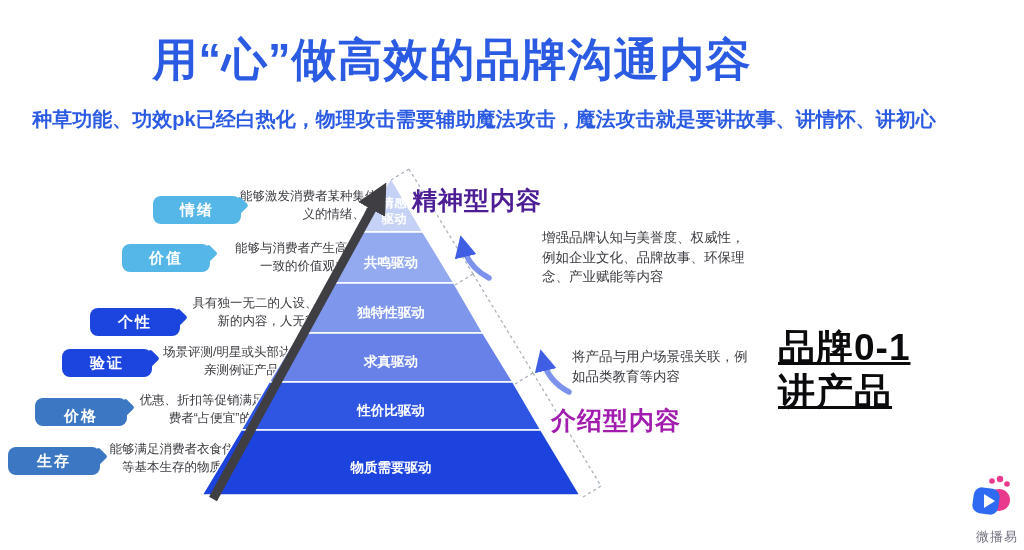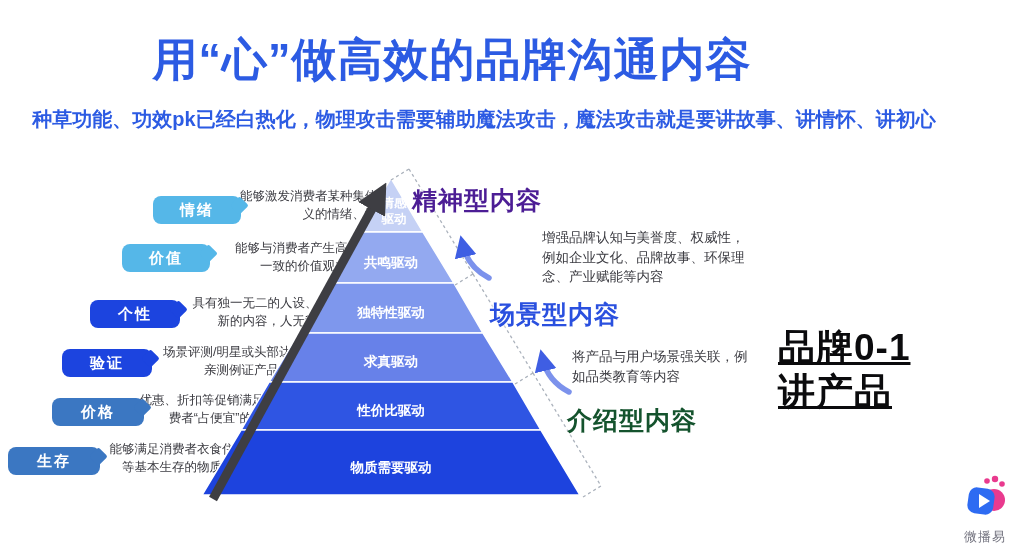--- a/index.html
+++ b/index.html
@@ -26,21 +26,21 @@
           text-shadow:0 0 4px #fff,0 0 6px #fff;}
   .gdesc{position:absolute;font-size:13.5px;line-height:1.45;color:#3A3A40;font-weight:500;}
 
   
   .anno{position:absolute;left:778px;font-size:37px;font-weight:900;color:#0B0B0D;
         line-height:1.18;letter-spacing:1px;}
 
   svg.overlay{position:absolute;left:0;top:0;}
   svg text{font-family:"Liberation Sans","DejaVu Sans",sans-serif;}
 
-  .logo{position:absolute;left:952px;top:474px;width:66px;text-align:center;}
+  .logo{position:absolute;left:952px;top:474px;width:66px;text-align:right;}
   .logo .lbl{font-size:13px;color:#73737F;letter-spacing:1px;margin-top:0px;}
 </style>
 </head>
 <body>
 
 <div class="canvas">
 
   <div class="title">用“心”做高效的品牌沟通内容</div>
   <div class="subtitle">种草功能、功效pk已经白热化，物理攻击需要辅助魔法攻击，魔法攻击就是要讲故事、讲情怀、讲初心</div>
 
@@ -52,29 +52,29 @@
   <div class="ldesc" style="left:105px;top:441px;width:142px;">能够满足消费者衣食住行等基本生存的物质需求</div>
 
   <div class="bubble" style="left: 122px; top: 244px; width: 88px; background-color: rgb(85, 183, 232);">
     <span class="tail" style="background-color: rgb(85, 183, 232);"></span>
     <span>价值</span>
   </div>
   <div class="bubble" style="left: 153px; top: 196px; width: 88px; background-color: rgb(85, 183, 232);">
     <span class="tail" style="background-color: rgb(85, 183, 232);"></span>
     <span>情绪</span>
   </div>
-  <div class="bubble" style="left: 90px; top: 300px; width: 90px; background-color: rgb(28, 68, 223);">
+  <div class="bubble" style="left: 90px; top: 308px; width: 90px; background-color: rgb(28, 68, 223);">
     <span class="tail" style="background-color: rgb(28, 68, 223);"></span>
     <span>个性</span>
   </div>
   <div class="bubble" style="left: 62px; top: 349px; width: 90px; background-color: rgb(28, 68, 223);">
     <span class="tail" style="background-color: rgb(28, 68, 223);"></span>
     <span>验证</span>
   </div>
-  <div class="bubble" style="left: 52px; top: 398px; width: 92px; background-color: rgb(59, 119, 194);">
+  <div class="bubble" style="left: 35px; top: 398px; width: 92px; background-color: rgb(59, 119, 194); align-items: flex-end;">
     <span class="tail" style="background-color: rgb(59, 119, 194);"></span>
     <span>价格</span>
   </div>
   <div class="bubble" style="left: 8px; top: 447px; width: 92px; background-color: rgb(59, 119, 194);">
     <span class="tail" style="background-color: rgb(59, 119, 194);"></span>
     <span>生存</span>
   </div>
 
   <svg class="overlay" width="1024" height="550" viewBox="0 0 1024 550">
     <defs>
@@ -109,24 +109,23 @@
 
     <path d="M391,180 L409,169 M409,169 L473,274 M455,285 L473,274 M473,274 L533,373 M515,384 L533,373 M533,373 L601,486 M583,497 L601,486" fill="none" stroke="#ABB2BC" stroke-width="1.3" stroke-dasharray="3,3"></path>
 
     <path d="M489,278 Q468,267 463,246" fill="none" stroke="#7C92EC" stroke-width="5.5" stroke-linecap="round" marker-end="url(#mBlue)"></path>
     <path d="M569,392 Q548,381 543,360" fill="none" stroke="#7C92EC" stroke-width="5.5" stroke-linecap="round" marker-end="url(#mBlue)"></path>
   </svg>
 
   <div class="gtitle" style="left: 412px; top: 184px; color: #4c1d95;">精神型内容</div>
   <div class="gdesc" style="left:498px;top:228px;width:215px;margin-left:44px;">增强品牌认知与美誉度、权威性，例如企业文化、品牌故事、环保理念、产业赋能等内容</div>
 
-  <div class="gtitle" style="left: 490px; top: 298px; color: rgb(42, 80, 223);">场景型内容</div>
   <div class="gdesc" style="left:572px;top:347px;width:178px;">将产品与用户场景强关联，例如品类教育等内容</div>
 
-  <div class="gtitle" style="left: 567px; top: 404px; color: #14532d;">介绍型内容</div>
+  <div class="gtitle" style="left: 551px; top: 404px; color: #a21caf;">介绍型内容</div>
 
   <div class="anno" style="top:326px;text-decoration:underline;">
     <div>品牌0-1</div>
     <div>讲产品</div>
   </div>
 
   <div class="logo">
     <svg width="56" height="50" viewBox="0 0 56 50">
       <circle cx="30" cy="7" r="2.8" fill="#E93A8E"></circle>
       <circle cx="38" cy="5" r="3.2" fill="#E93A8E"></circle>

